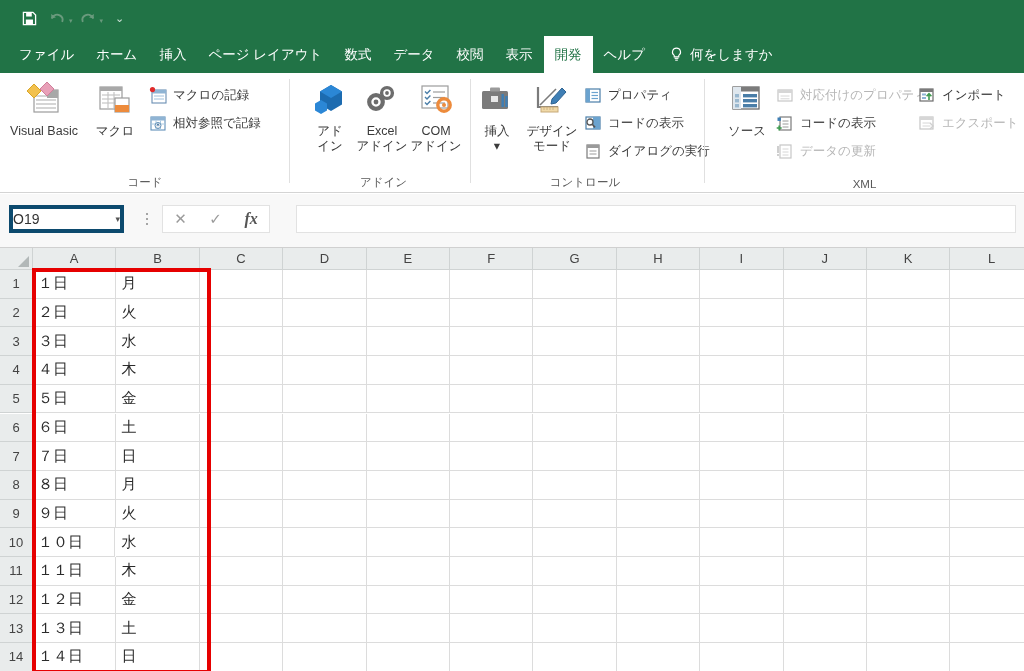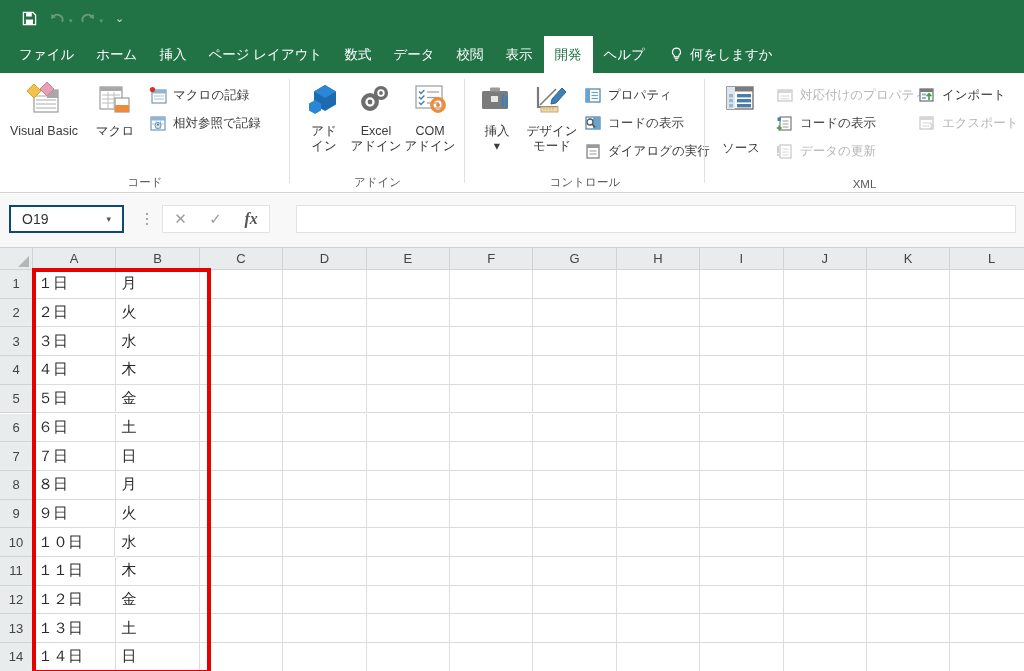--- a/index.html
+++ b/index.html
@@ -74,22 +74,22 @@
   .smallrow.disabled { color: #b6b6b6; }
   .smallrow .sico { width: 19px; height: 19px; display:flex; align-items:center; justify-content:center; flex: 0 0 19px; }
 
   
   .fbar {
     position: absolute; left: 0; top: 194px; width: 1024px; height: 54px;
     background: #f8f8f8; border-bottom: 1px solid #d0d0d0;
   }
   .namebox {
     position: absolute; left: 9px; top: 11px; width: 115px; height: 28px;
-    background: #ffffff; border: 2px solid #0c4a6e;
-    display: flex; align-items: center; padding: 0 11px;
+    background: #ffffff; border: 4px solid #0c4a6e;
+    display: flex; align-items: center; padding: 0 0;
     font-size: 14px; color: #333;
   }
   .namebox .nb-caret { margin-left: auto; font-size: 9px; color: #555; }
   .fb-dots {
     position: absolute; left: 142px; top: 14px; width: 10px; height: 22px;
     display: flex; flex-direction: column; align-items: center; justify-content: center; gap: 3px;
   }
   .fb-dots i { width: 2px; height: 2px; background: #8a8a8a; display: block; border-radius: 50%; }
   .fb-btns {
     position: absolute; left: 162px; top: 11px; height: 28px; width: 108px;
@@ -256,21 +256,21 @@
             <circle cx="9" cy="10.5" r="3" fill="#e9edf1" stroke="#5f8fb8" stroke-width="1"></circle>
             <path d="M9 8.2 L10.6 10.5 L7.4 10.5 Z" fill="#3c6e9c"></path>
           </svg>
         </span>
         <span>相対参照で記録</span>
       </div>
       <div class="glabel">コード</div>
       <div class="gsep" style="left:289px;"></div>
     </div>
 
-    <div class="rgroup" style="left:290px; width:175px;">
+    <div class="rgroup" style="left:296px; width:175px;">
       <div class="bigbtn" style="left:8px; width:52px;">
         <span class="ico">
           <svg width="38" height="36" viewBox="0 0 38 36" aria-hidden="true">
             <polygon points="20,3 31,9.5 31,22.5 20,29 9,22.5 9,9.5" fill="#1c6bb0"></polygon>
             <polygon points="20,3 31,9.5 20,16 9,9.5" fill="#2b87d6"></polygon>
             <polygon points="10,18 16,21.5 16,28.5 10,32 4,28.5 4,21.5" fill="#2b87d6"></polygon>
           </svg>
         </span>
         <span class="lbl">アド
 イン</span>
@@ -371,21 +371,21 @@
             <line x1="5.5" y1="11" x2="12.5" y2="11" stroke="#9a9a9a" stroke-width="1"></line>
           </svg>
         </span>
         <span>ダイアログの実行</span>
       </div>
       <div class="glabel">コントロール</div>
       <div class="gsep" style="left:239px;"></div>
     </div>
 
     <div class="rgroup" style="left:705px; width:319px;">
-      <div class="bigbtn" style="left:8px; width:56px;gap:17px;">
+      <div class="bigbtn" style="left:14px; width:56px;">
         <span class="ico">
           <svg width="38" height="34" viewBox="0 0 38 34" aria-hidden="true">
             <rect x="5" y="4" width="26" height="22" fill="#ffffff" stroke="#6b6b6b" stroke-width="1.3"></rect>
             <rect x="5" y="4" width="26" height="4.5" fill="#7b7b7b"></rect>
             <rect x="5" y="4" width="8" height="22" fill="#dfe7ee"></rect>
             <rect x="15" y="11" width="14" height="3.4" fill="#4a7ea8"></rect>
             <rect x="15" y="16" width="14" height="3.4" fill="#4a7ea8"></rect>
             <rect x="15" y="21" width="14" height="3.4" fill="#4a7ea8"></rect>
             <rect x="7" y="11" width="4" height="3.4" fill="#9ab8cf"></rect>
             <rect x="7" y="16" width="4" height="3.4" fill="#9ab8cf"></rect>

